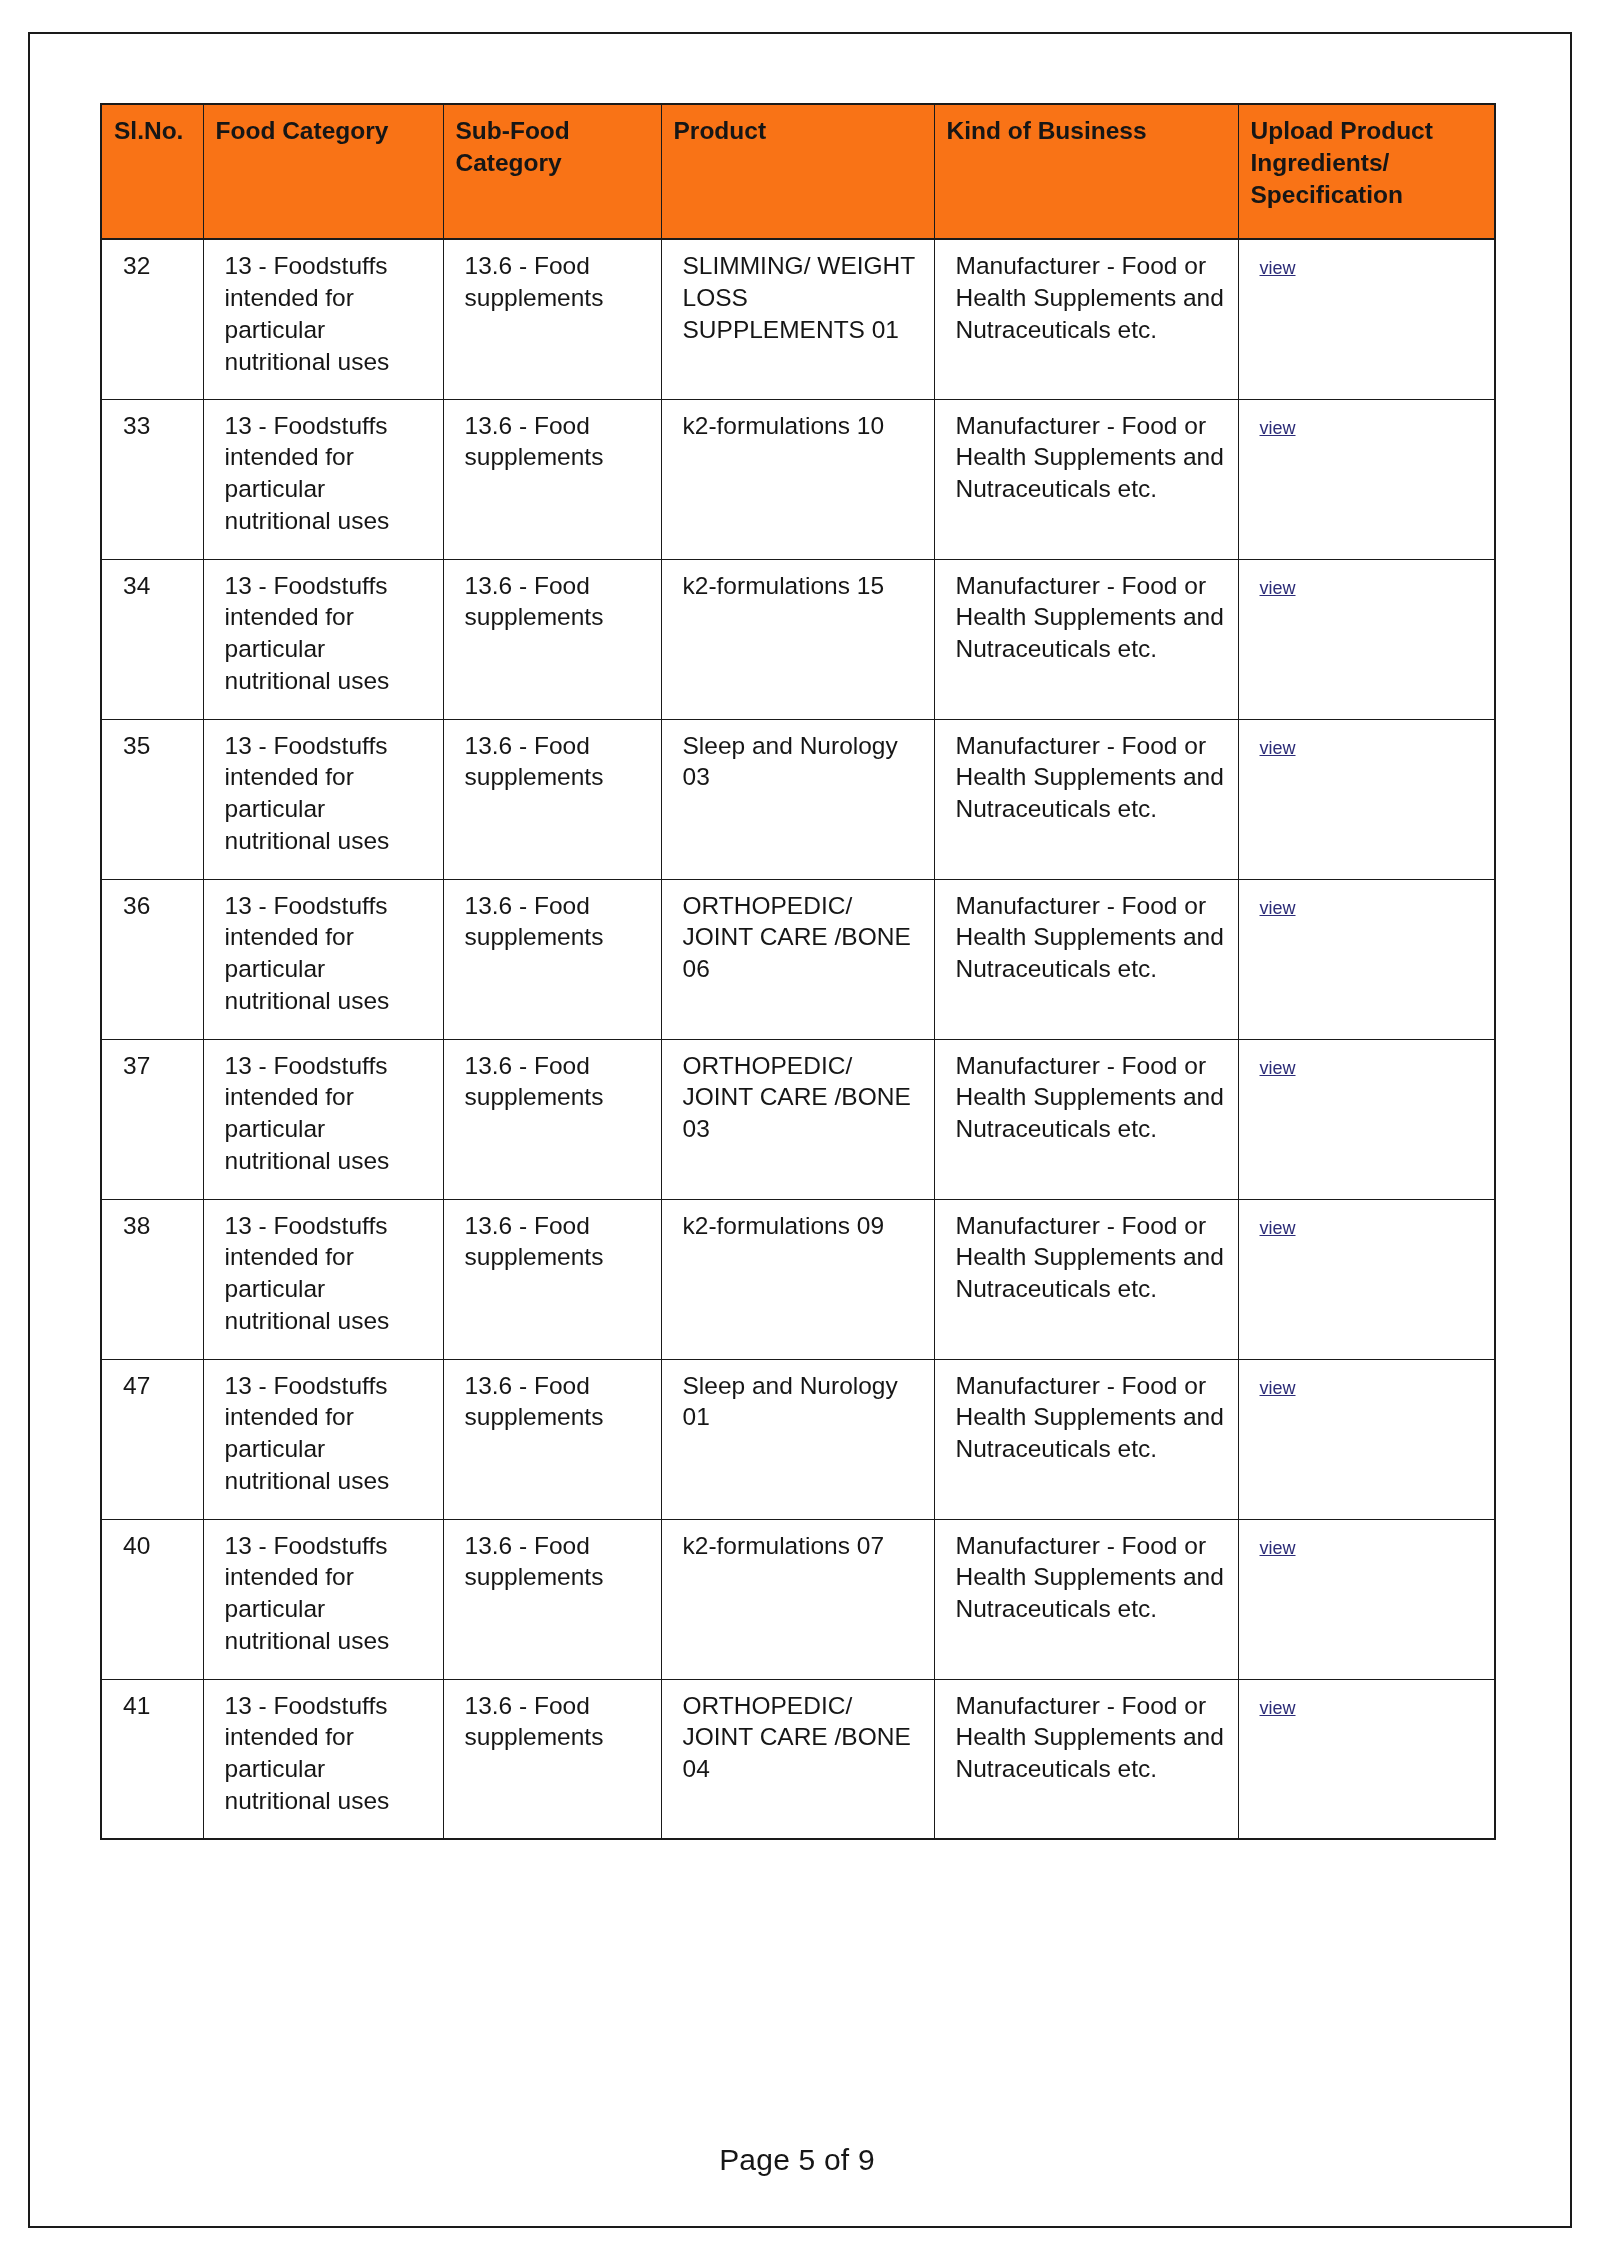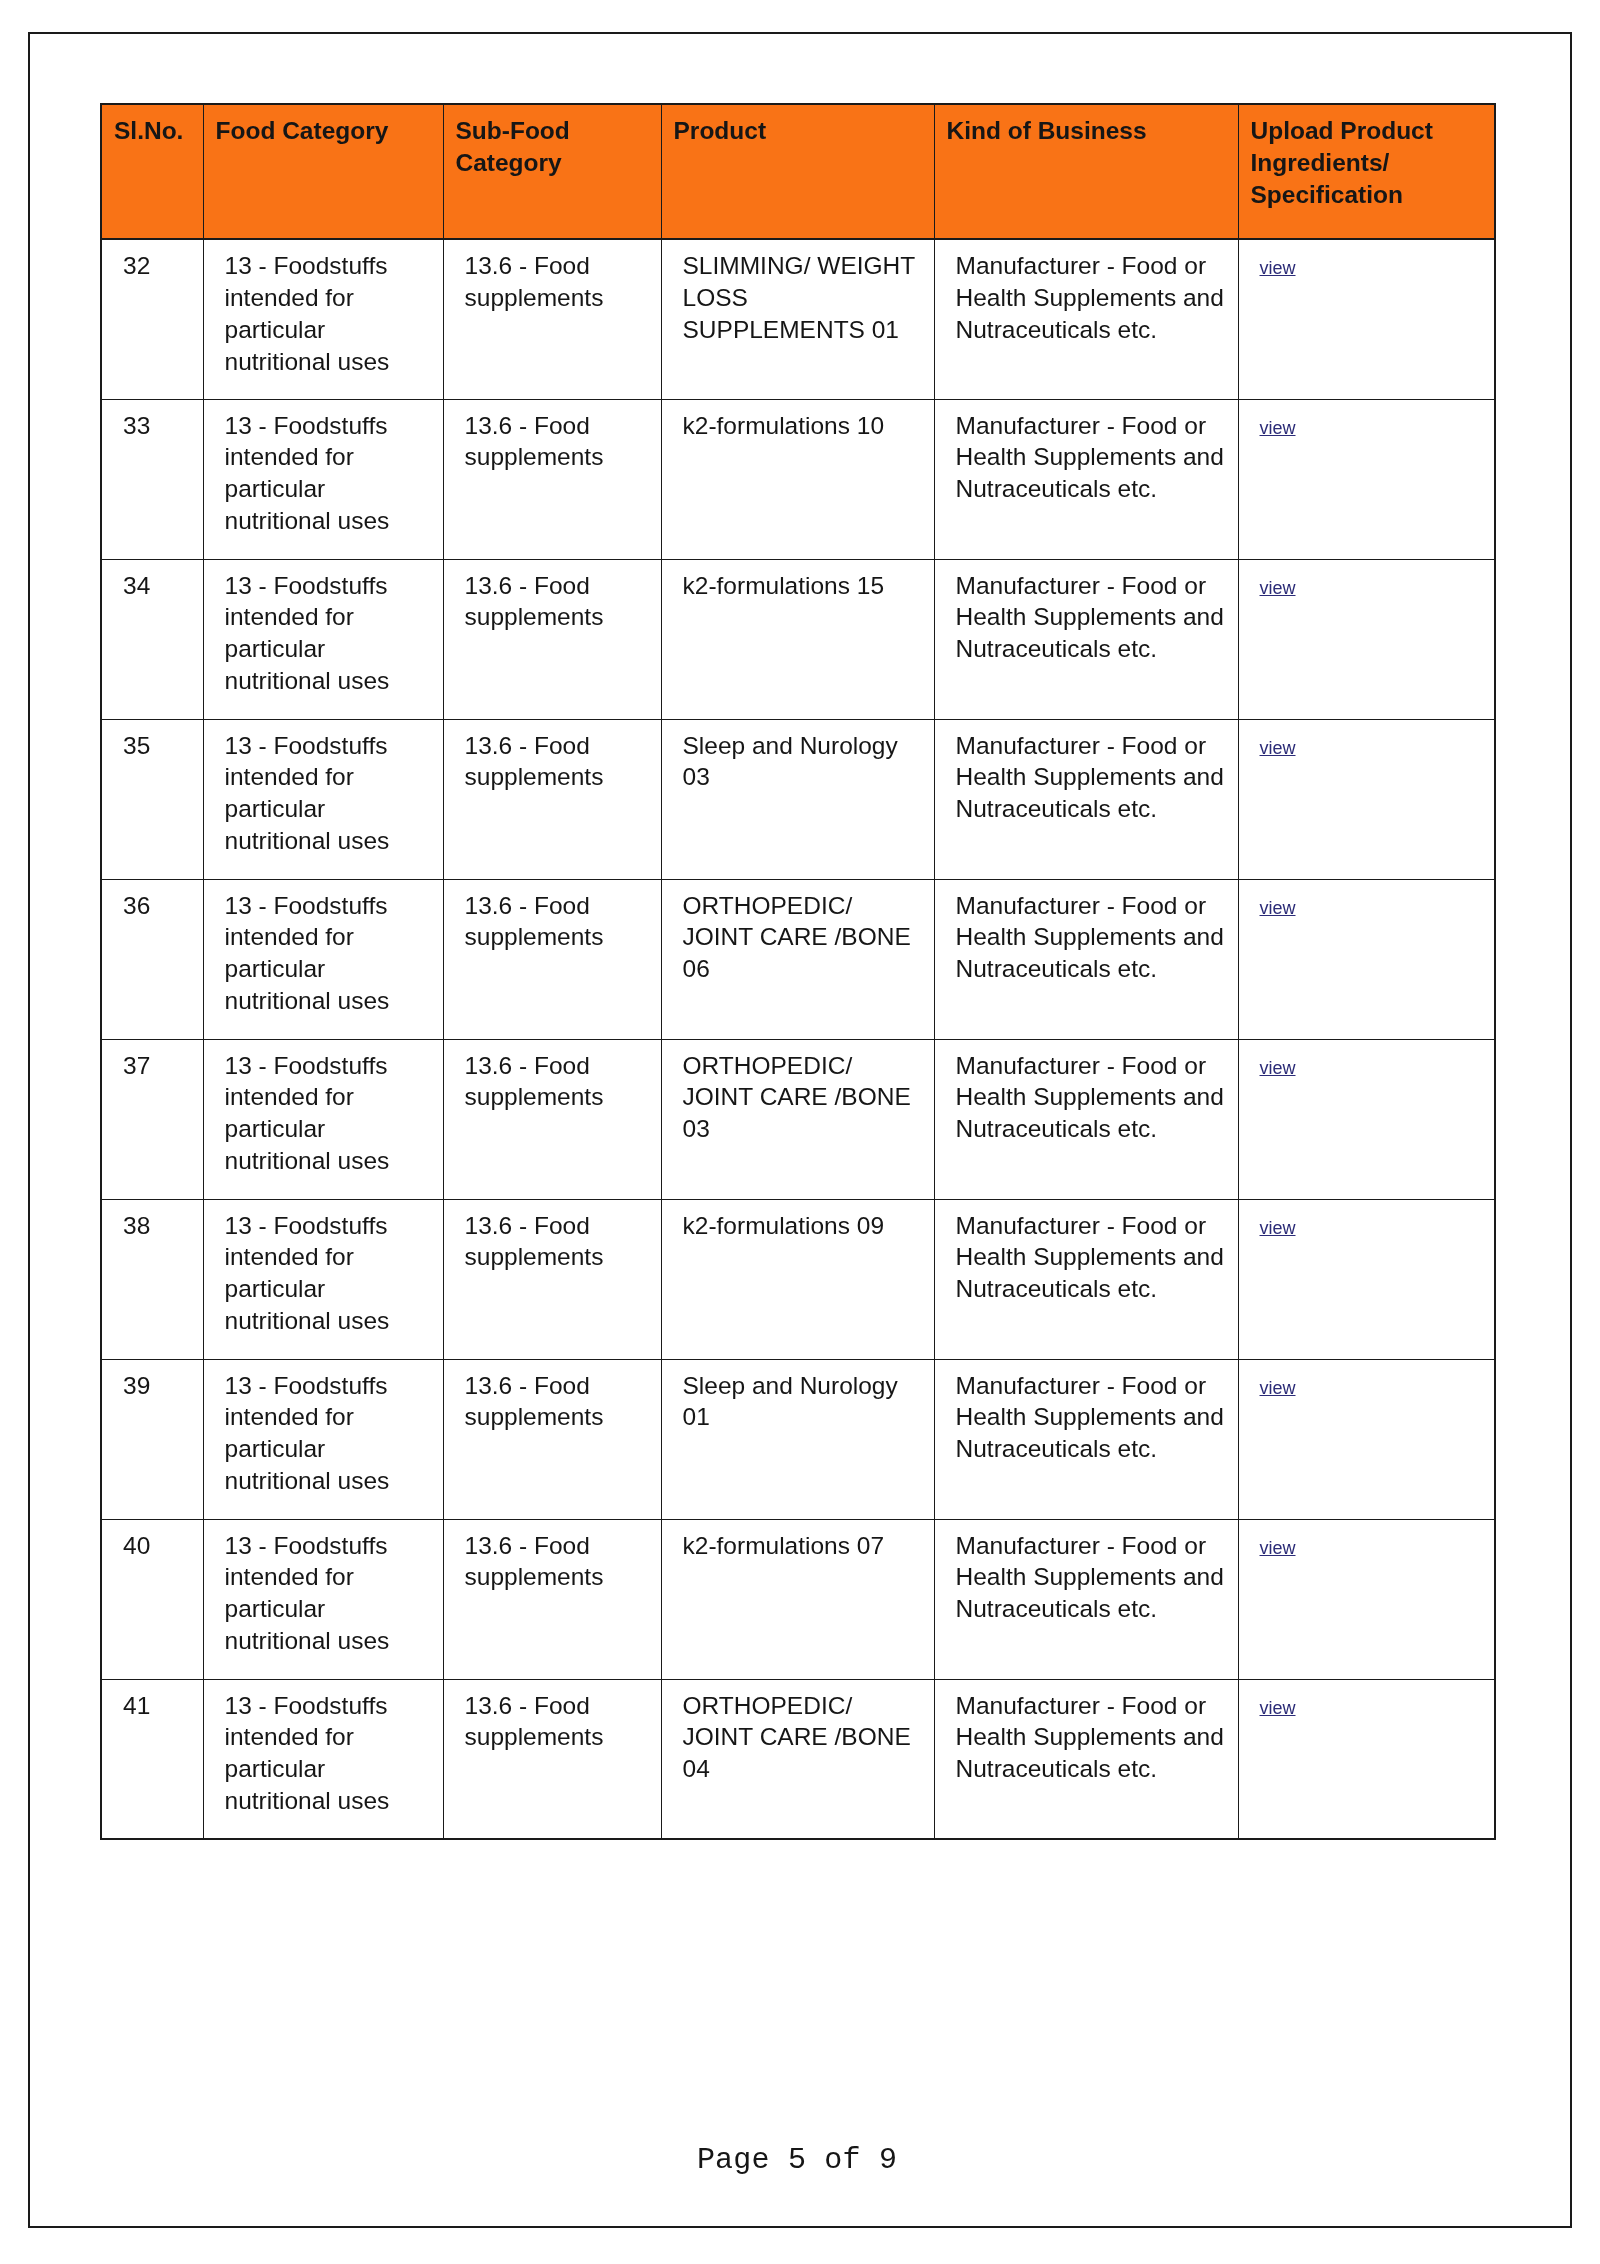--- a/index.html
+++ b/index.html
@@ -87,21 +87,21 @@
 
   
   .page-footer {
     position: absolute;
     left: 0;
     right: 0;
     top: 2040px;
     text-align: center;
     font-size: 30px;
     color: #161616;
-    font-family: Liberation Mono, monospace;
+    font-family: Liberation Sans, sans-serif;
     letter-spacing: 0.2px;
   }
 </style>
 </head>
 <body>
 
 <div class="page-frame">
   <div class="page-inner">
 
     <table class="reg-table">
@@ -174,21 +174,21 @@
         </tr>
         <tr>
           <td>38</td>
           <td>13 - Foodstuffs intended for particular nutritional uses</td>
           <td>13.6 - Food supplements</td>
           <td>k2-formulations 09</td>
           <td>Manufacturer - Food or Health Supplements and Nutraceuticals etc.</td>
           <td><a class="view-link" href="#">view</a></td>
         </tr>
         <tr>
-          <td>39</td>
+          <td>47</td>
           <td>13 - Foodstuffs intended for particular nutritional uses</td>
           <td>13.6 - Food supplements</td>
           <td>Sleep and Nurology 01</td>
           <td>Manufacturer - Food or Health Supplements and Nutraceuticals etc.</td>
           <td><a class="view-link" href="#">view</a></td>
         </tr>
         <tr>
           <td>40</td>
           <td>13 - Foodstuffs intended for particular nutritional uses</td>
           <td>13.6 - Food supplements</td>

